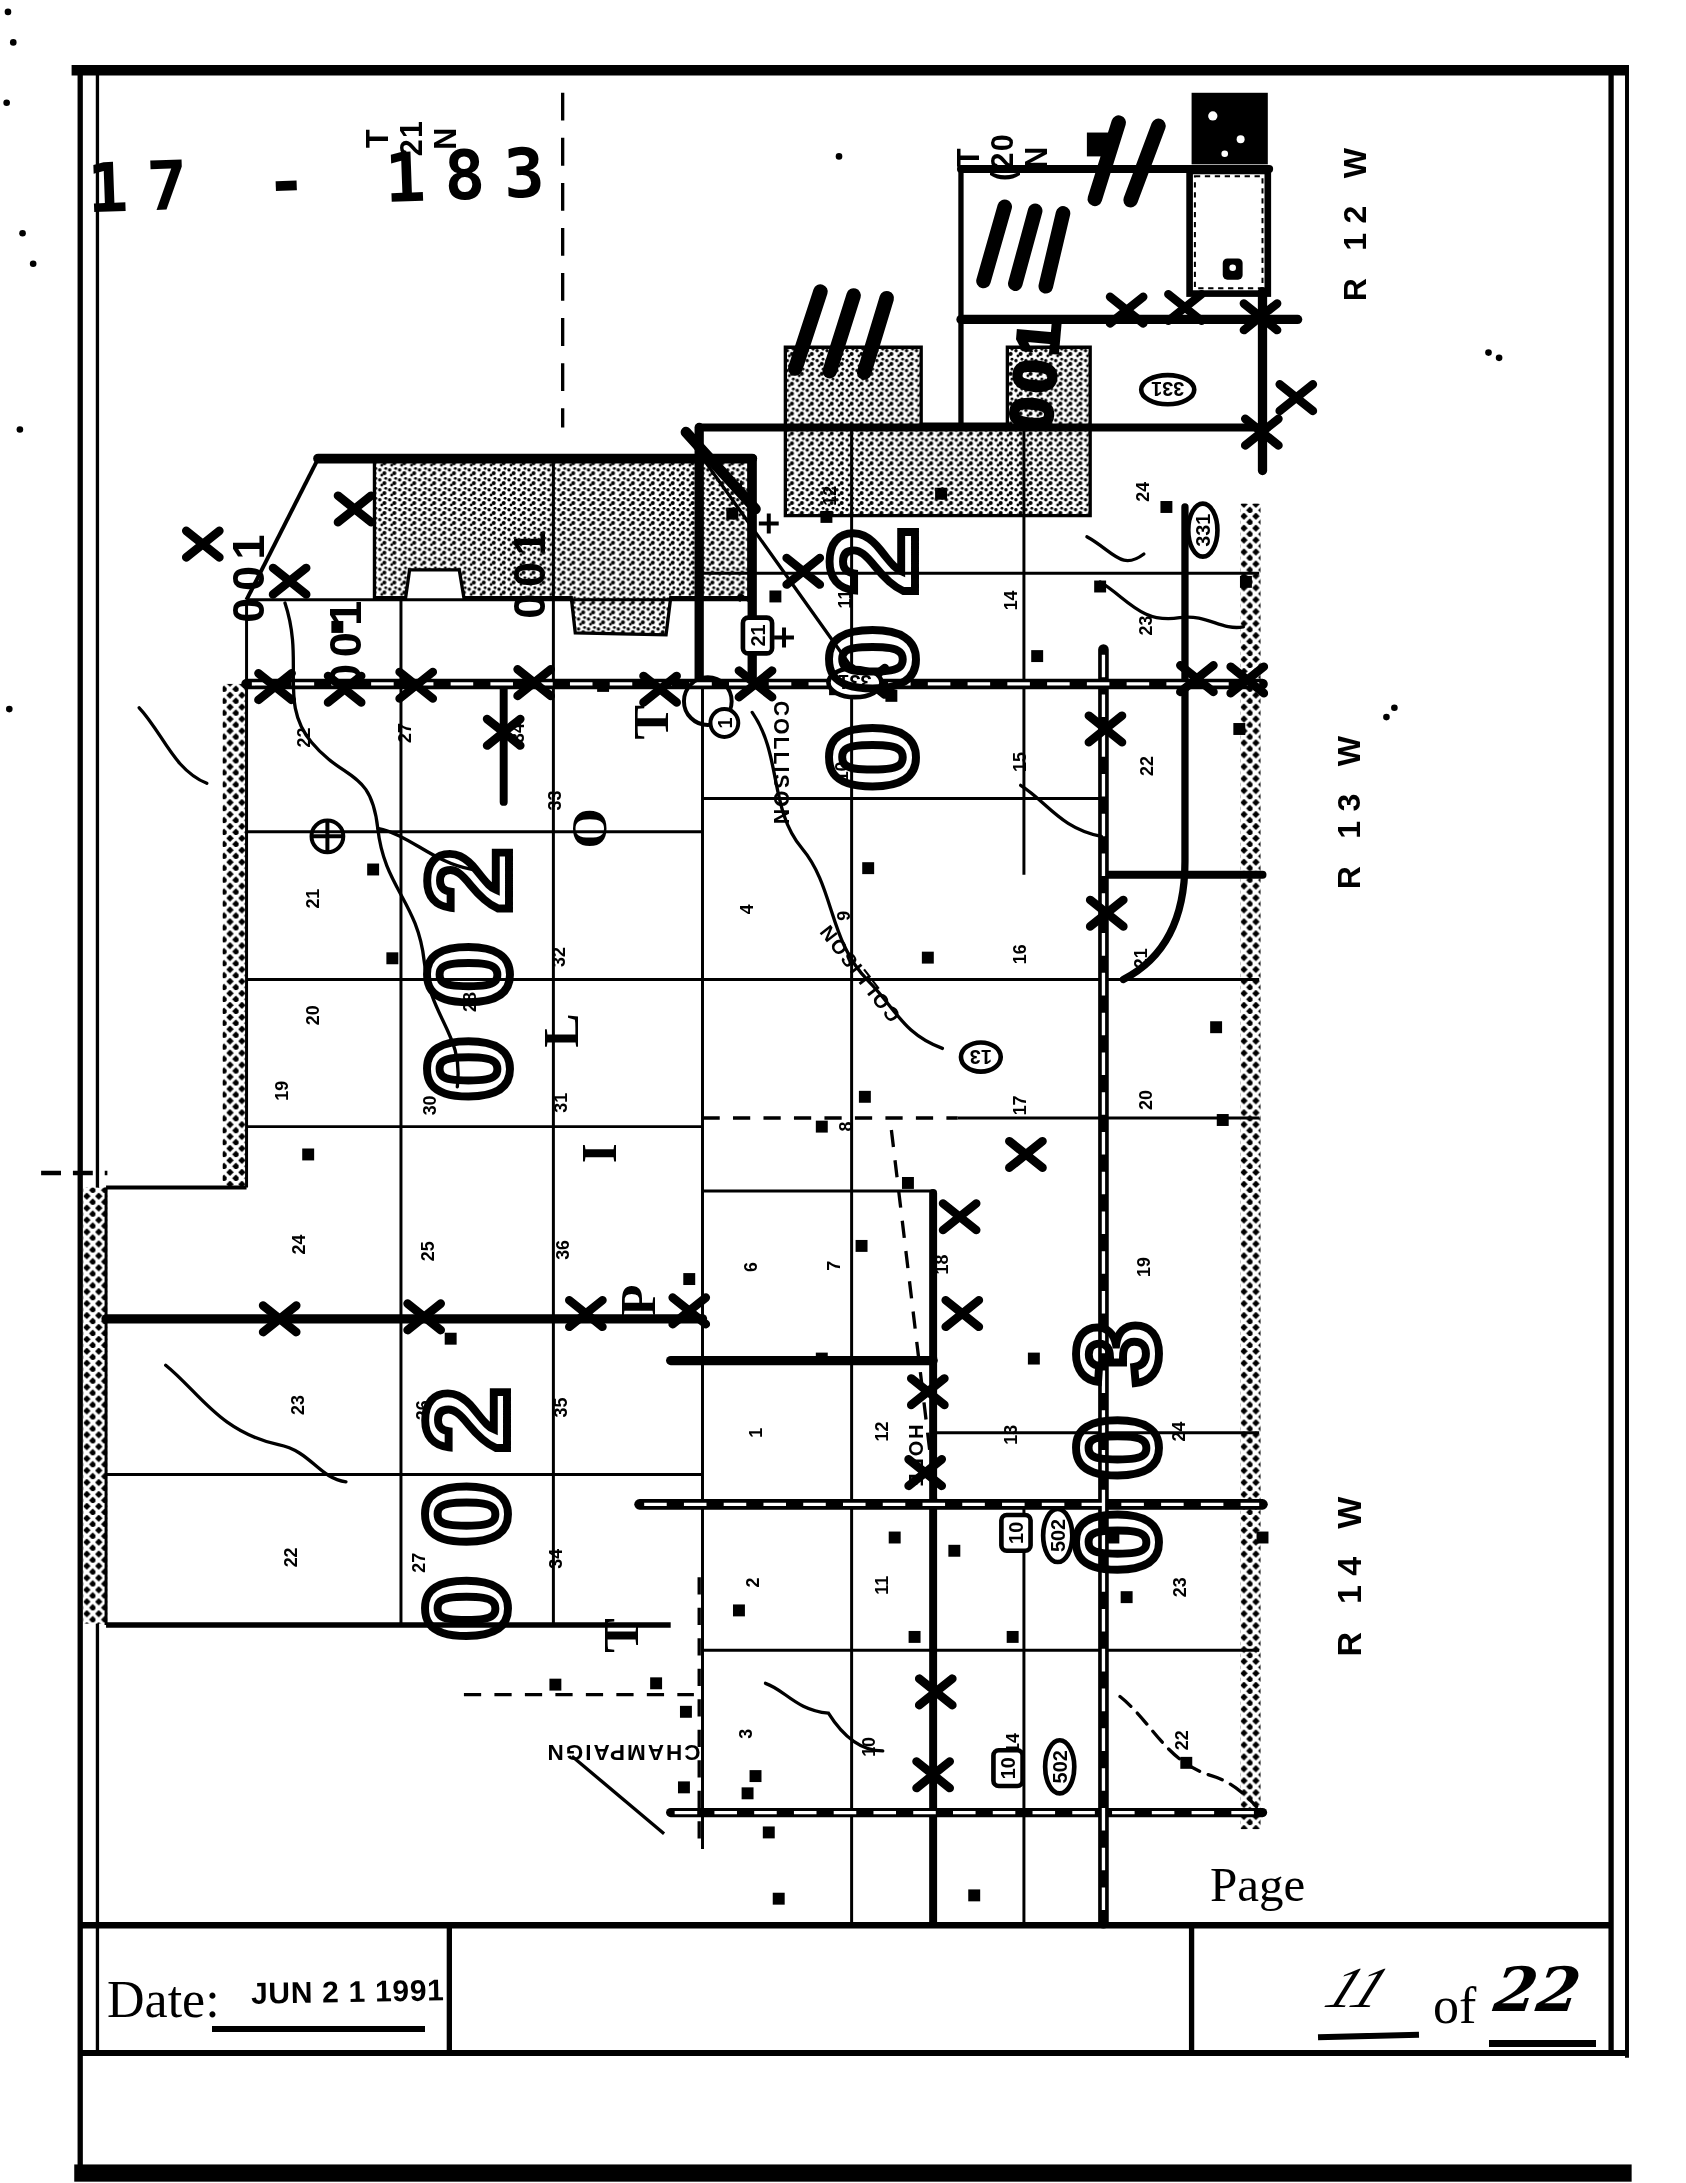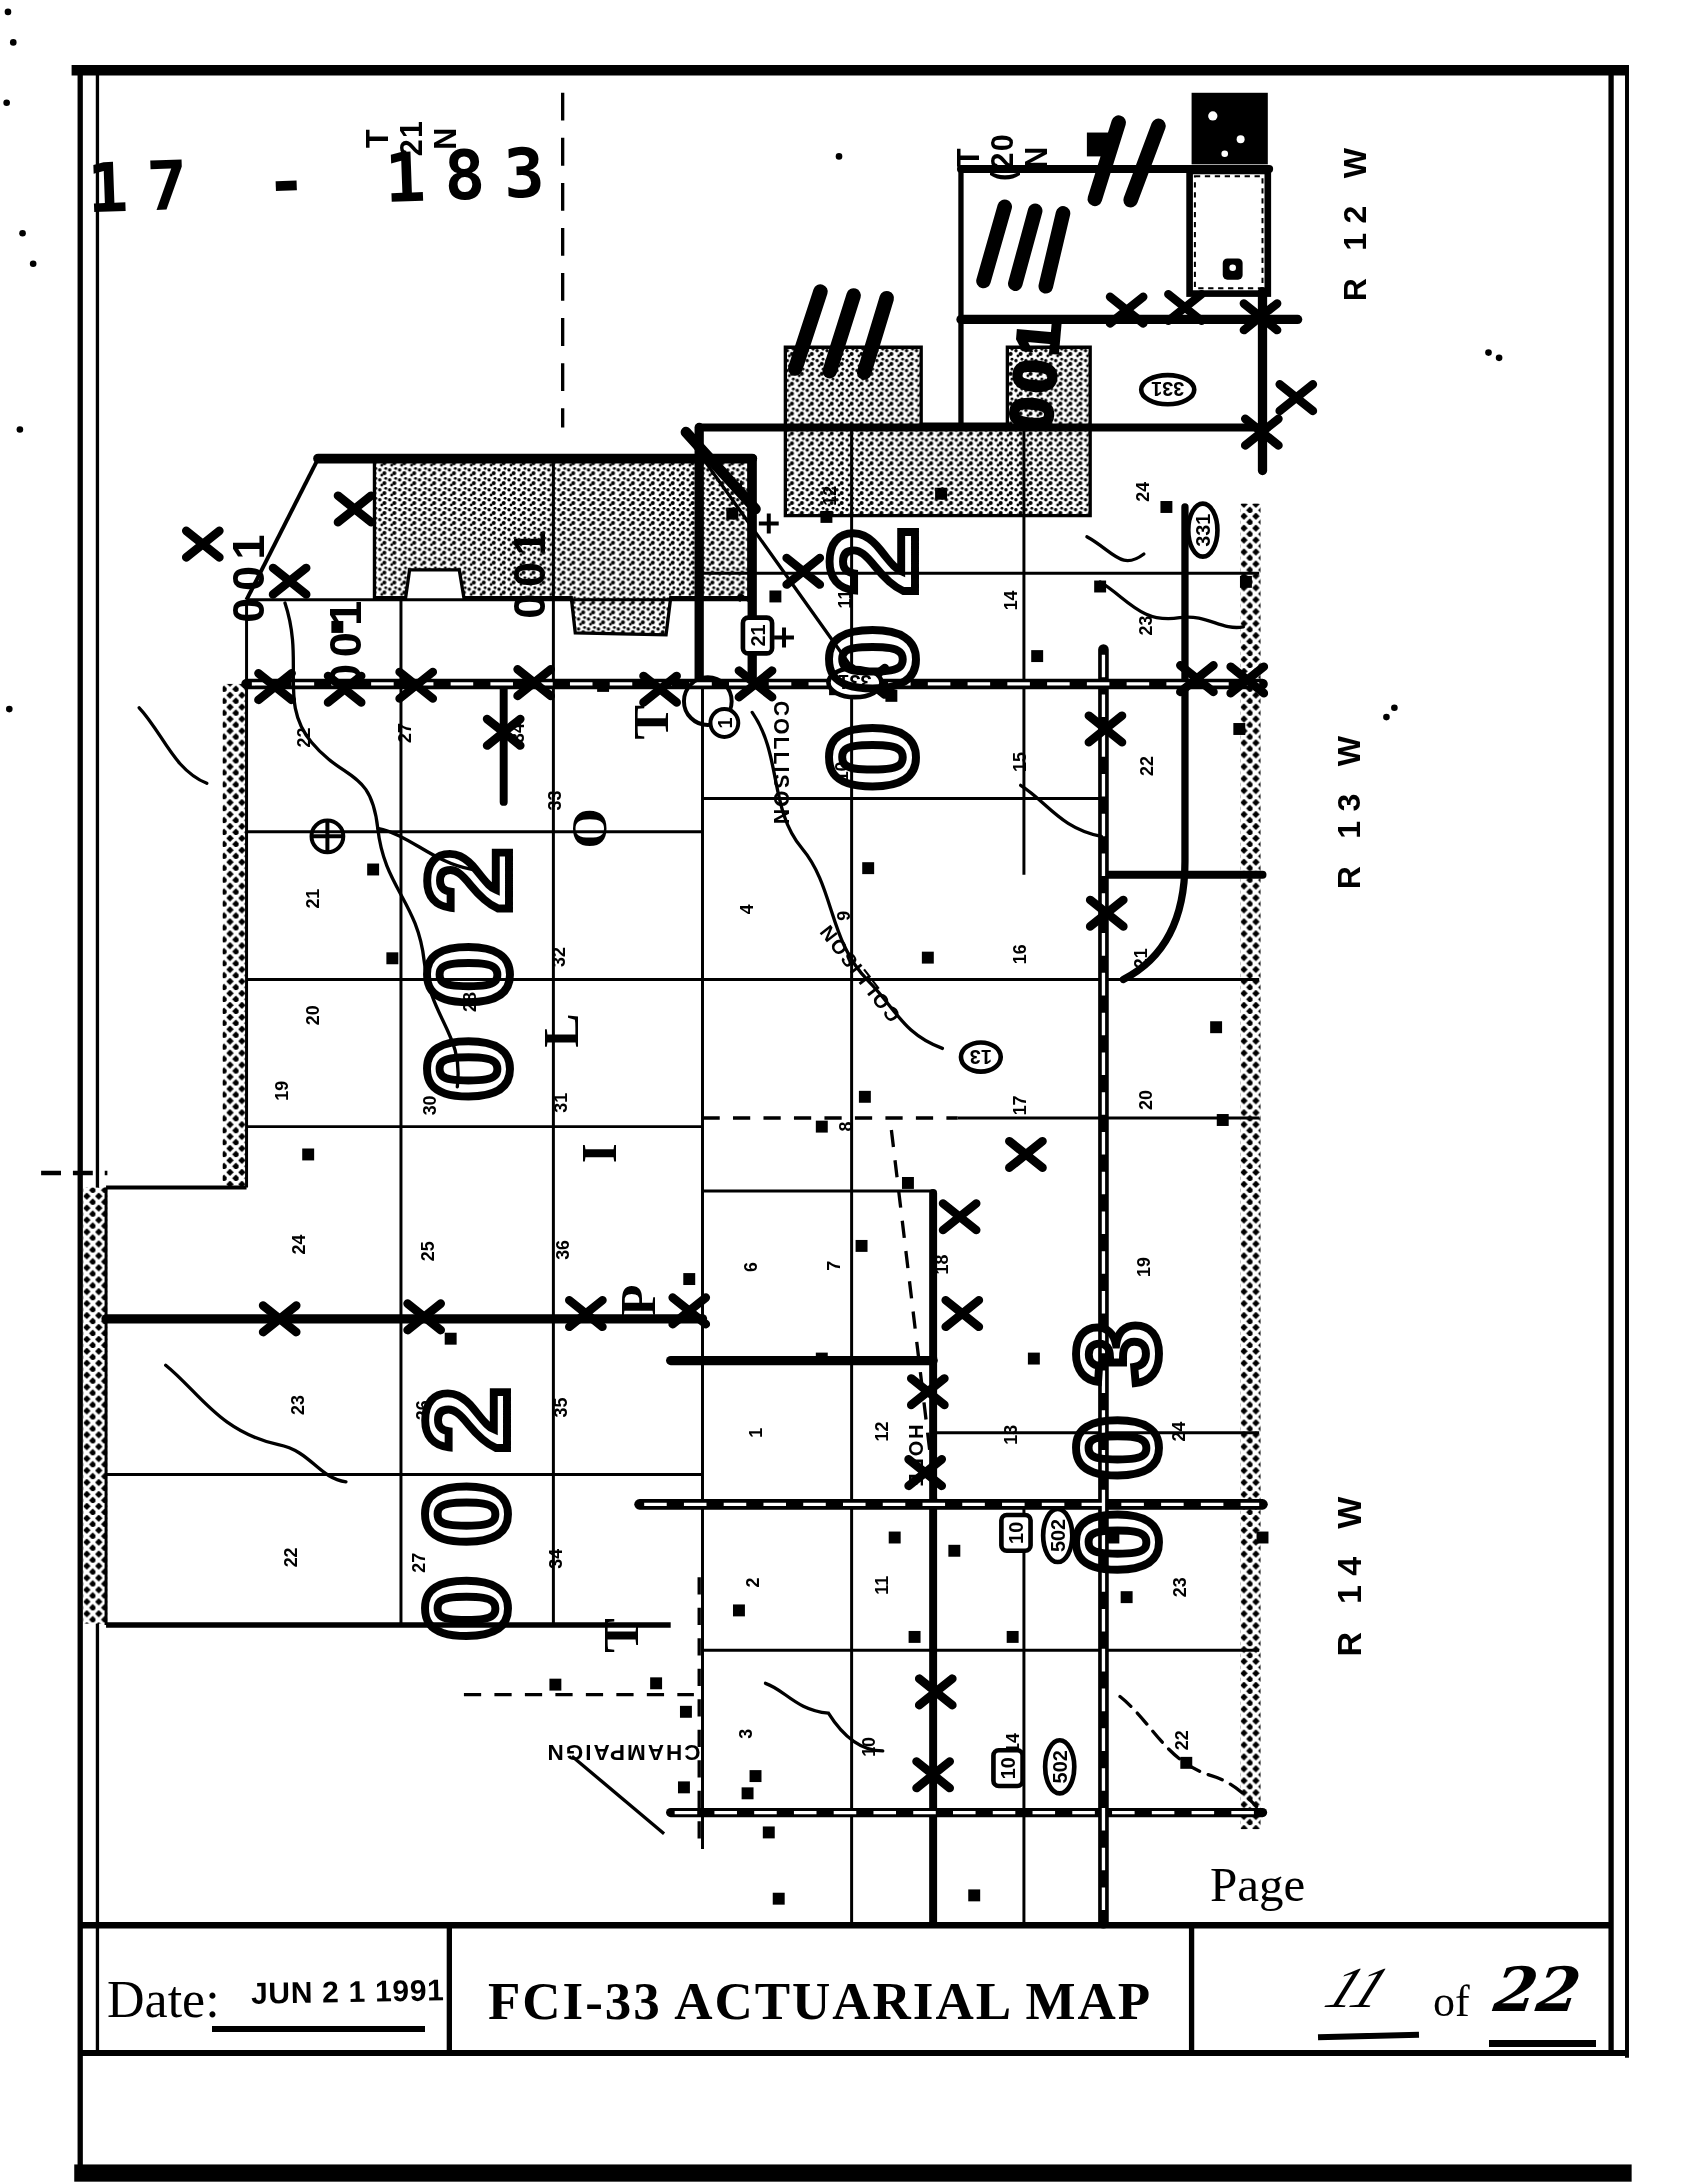--- a/index.html
+++ b/index.html
@@ -21,21 +21,21 @@
   #rng-14{left:1223px;top:1553px;width:252px;font-size:34px;}
   .ser{font-family:"Liberation Serif",serif;}
   #date-label{left:85px;top:1970px;font-size:52px;margin-left:22px;}
   #date-stamp{left:251px;top:1975px;font-size:30px;font-weight:700;letter-spacing:0.7px;transform:rotate(-1deg);}
   #date-underline{left:212px;top:2026px;width:213px;height:6px;background:#000;}
   #map-title{left:449px;top:1925px;width:742px;text-align:center;font-size:53px;font-weight:700;
              letter-spacing:2px;padding-top:46px;}
   #page-label{left:1210px;top:1856px;font-size:49px;}
   #page-num{left:1331px;top:1954px;font-size:58px;font-style:italic;transform:skewX(-24deg);}
   #page-num-line{left:1318px;top:2033px;width:101px;height:6px;background:#000;transform:rotate(-1.5deg);}
-  #of-label{left:1433px;top:1976px;font-size:44px;}
+  #of-label{left:1433px;top:1976px;font-size:52px;}
   #page-total{left:1495px;top:1954px;font-size:61px;font-weight:700;font-style:italic;
               font-family:"DejaVu Serif",serif;transform:skewX(-8deg);}
   #page-total-line{left:1489px;top:2040px;width:107px;height:6.6px;background:#000;}
   
   .sec{font:700 27px "Liberation Sans",sans-serif;text-anchor:middle;fill:#000;}
   .town{font-weight:700;font-family:"Liberation Sans",sans-serif;text-anchor:middle;fill:#000;}
   .bigl{font:700 78px "Liberation Serif",serif;text-anchor:middle;fill:#000;}
   .rt{font:700 30px "Liberation Sans",sans-serif;text-anchor:middle;fill:#000;}
   .stamp-outline{font-family:"Liberation Sans",sans-serif;font-weight:700;fill:none;
                  stroke:#000;stroke-width:12;letter-spacing:45px;text-anchor:middle;}
@@ -435,21 +435,20 @@
 </div>
 
 <div class="ov rng" id="rng-12">R 12 W</div>
 <div class="ov rng" id="rng-13">R 13 W</div>
 <div class="ov rng" id="rng-14">R 14 W</div>
 
 <div class="ov ser" id="date-label">Date:</div>
 <div class="ov" id="date-stamp">JUN 2 1 1991</div>
 <div class="ov" id="date-underline"></div>
 
-<div class="ov ser" id="map-title">FCI-33 ACTUARIAL MAP</div>
 
 <div class="ov ser" id="page-label">Page</div>
 <div class="ov ser" id="page-num">11</div>
 <div class="ov" id="page-num-line"></div>
 <div class="ov ser" id="of-label">of</div>
 <div class="ov" id="page-total">22</div>
 <div class="ov" id="page-total-line"></div>
 
 </div>
 

